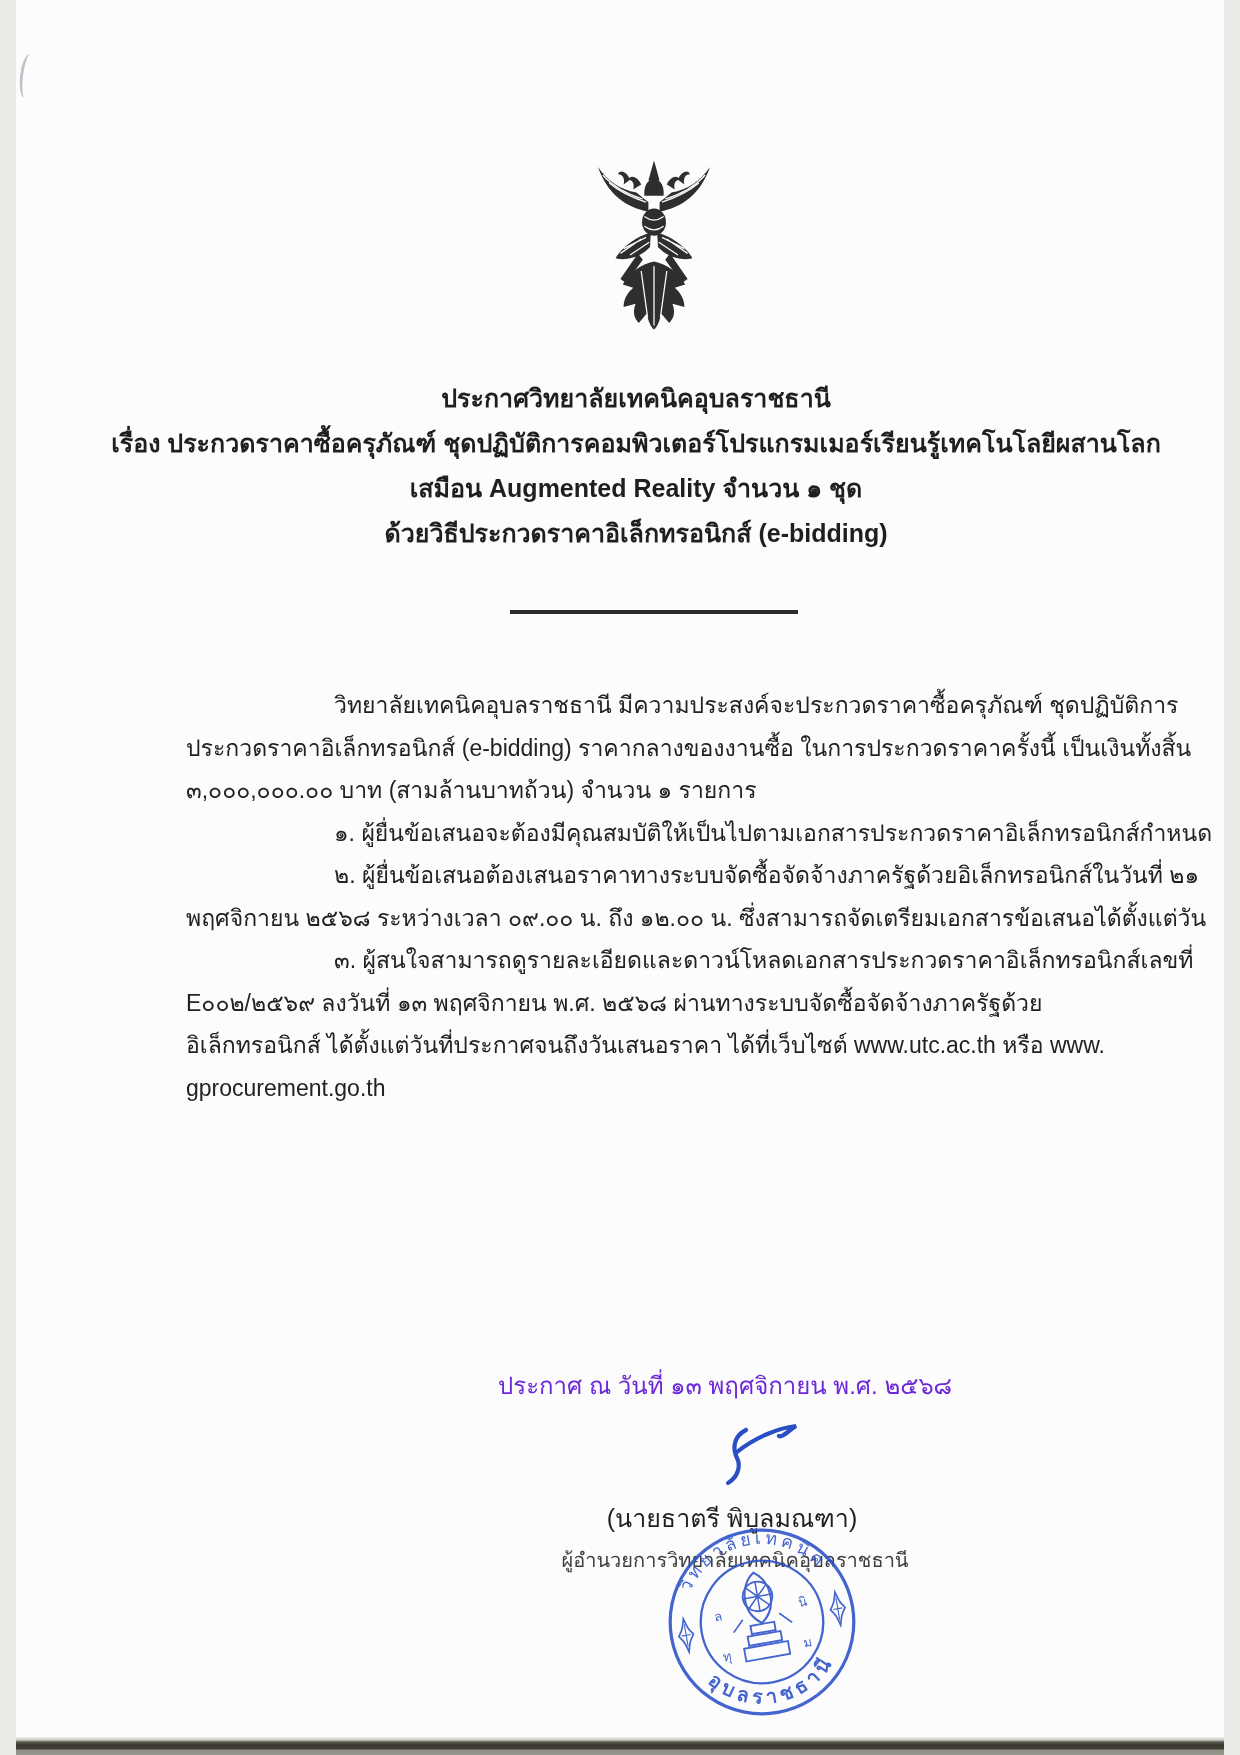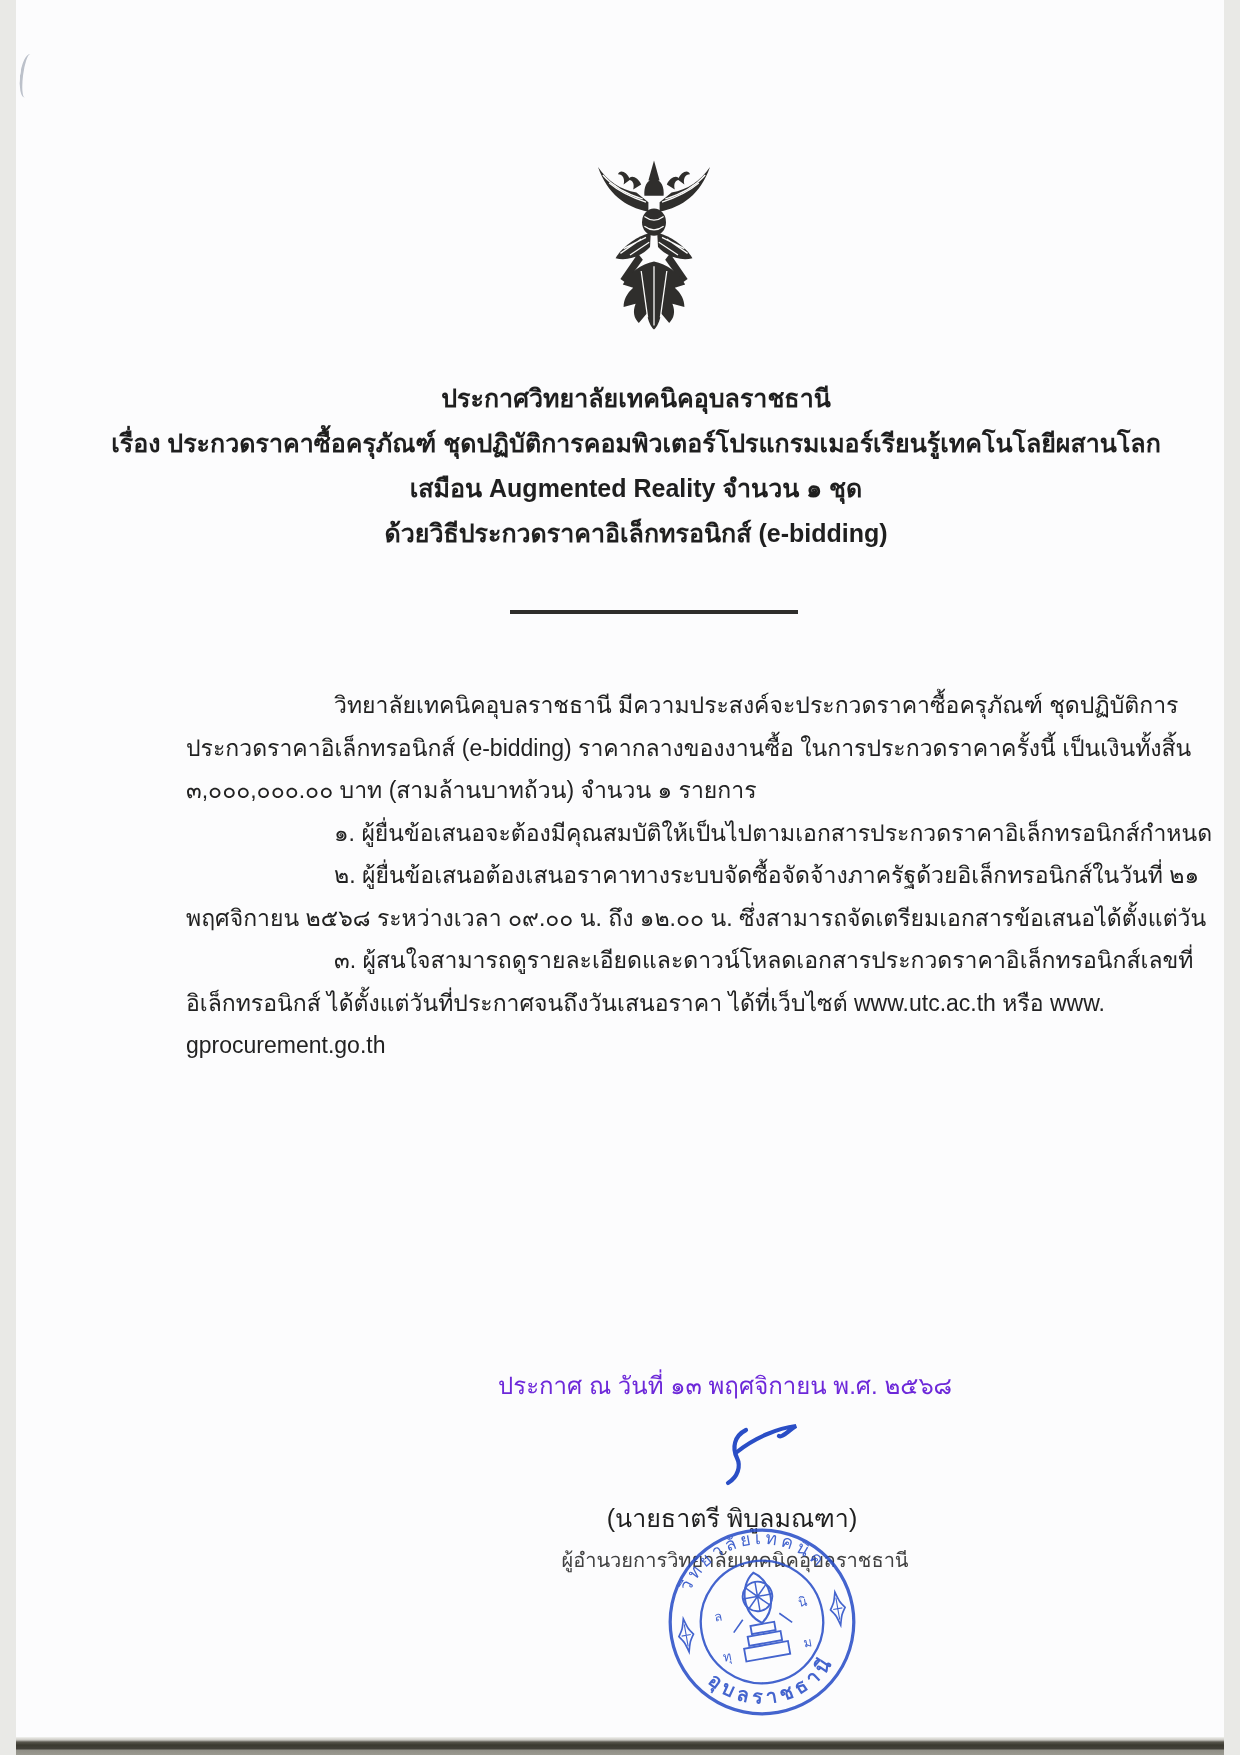--- a/index.html
+++ b/index.html
@@ -112,20 +112,21 @@
       </div>
     <div class="blk fi">
         <div class="line">๑. ผู้ยื่นข้อเสนอจะต้องมีคุณสมบัติให้เป็นไปตามเอกสารประกวดราคาอิเล็กทรอนิกส์กำหนด</div>
       </div>
     <div class="blk fi">
         <div class="line">๒. ผู้ยื่นข้อเสนอต้องเสนอราคาทางระบบจัดซื้อจัดจ้างภาครัฐด้วยอิเล็กทรอนิกส์ในวันที่ ๒๑</div>
         <div class="line">พฤศจิกายน ๒๕๖๘ ระหว่างเวลา ๐๙.๐๐ น. ถึง ๑๒.๐๐ น. ซึ่งสามารถจัดเตรียมเอกสารข้อเสนอได้ตั้งแต่วัน</div>
       </div>
     <div class="blk fi">
         <div class="line">๓. ผู้สนใจสามารถดูรายละเอียดและดาวน์โหลดเอกสารประกวดราคาอิเล็กทรอนิกส์เลขที่</div>
+        <div class="line">E๐๐๒/๒๕๖๙ ลงวันที่  ๑๓  พฤศจิกายน  พ.ศ. ๒๕๖๘ ผ่านทางระบบจัดซื้อจัดจ้างภาครัฐด้วย</div>
         <div class="line">อิเล็กทรอนิกส์ ได้ตั้งแต่วันที่ประกาศจนถึงวันเสนอราคา ได้ที่เว็บไซต์ www.utc.ac.th หรือ www.</div>
         <div class="line">gprocurement.go.th</div>
       </div>
   </div>
 
   <div class="date-line">ประกาศ  ณ  วันที่   ๑๓  พฤศจิกายน  พ.ศ. ๒๕๖๘</div>
 
   <svg class="signature" viewBox="0 0 100 70">
     <g fill="none" stroke="#2a4ec6" stroke-width="4.2" stroke-linecap="round">
       <path d="M42 9 C30 15 28 27 33 37 C37 45 34 56 24 62"></path>

